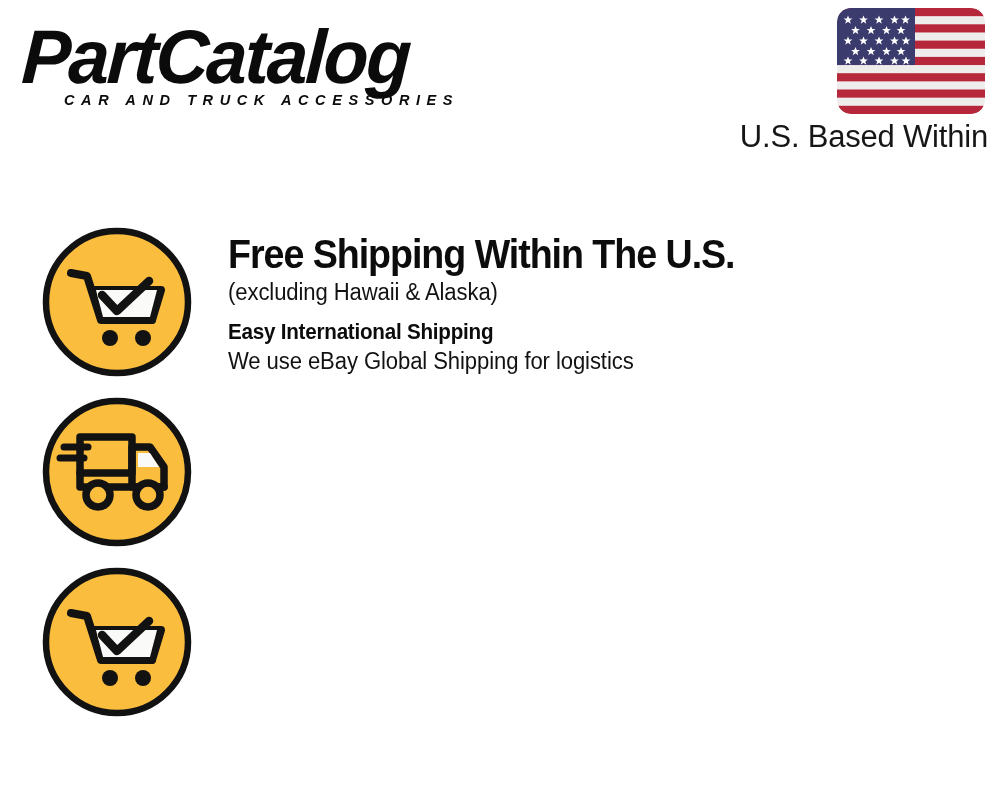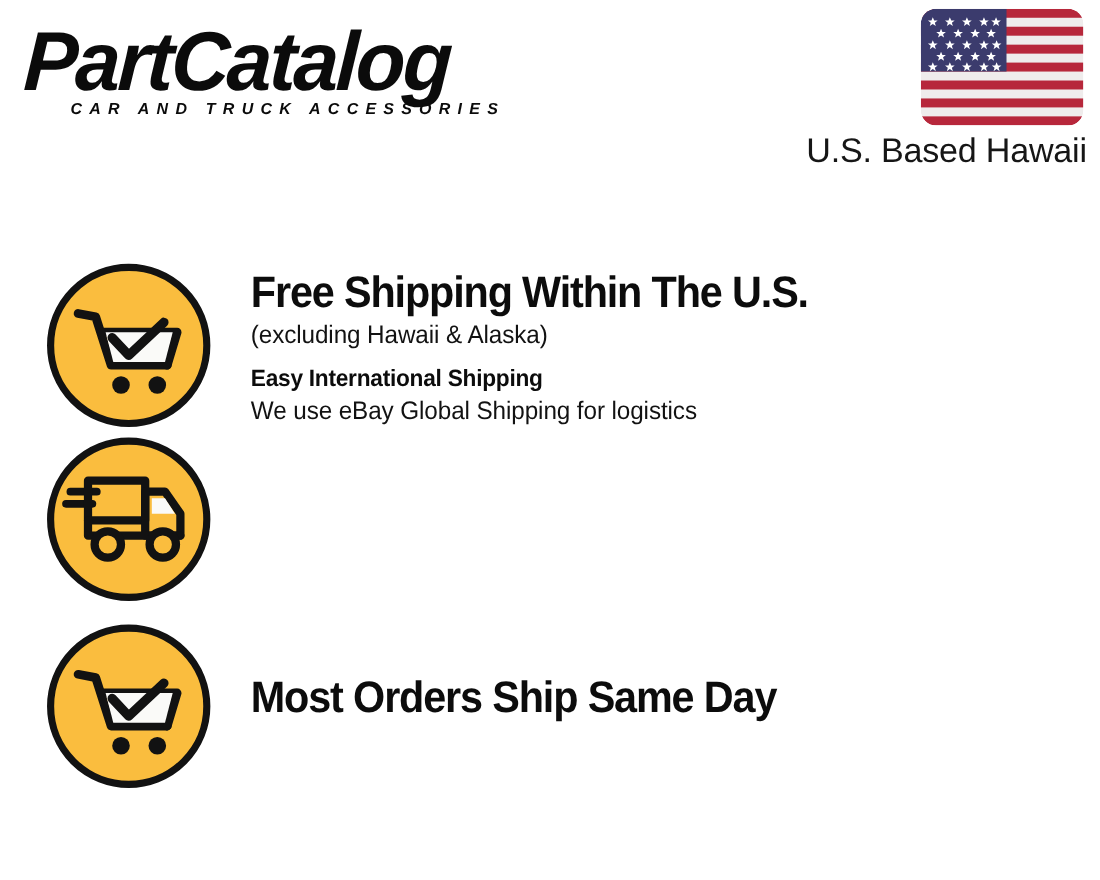--- a/index.html
+++ b/index.html
@@ -96,21 +96,21 @@
     top: 225px;
     width: 1000px;
   }
   .feature-row {
     position: absolute;
     left: 0;
     width: 1000px;
     display: flex;
     align-items: flex-start;
   }
-  #feature-row-0 { top: 12px; }
+  #feature-row-0 { top: 0px; }
   #feature-row-1 { top: 170px; }
   #feature-row-2 { top: 340px; }
 
   .feature-icon-wrap {
     width: 158px;
     margin-left: 40px;
     flex: 0 0 auto;
   }
   .feature-icon {
     display: block;
@@ -233,21 +233,21 @@
                 <polygon points="0,-4.4 1.25,-1.4 4.4,-1.4 1.85,0.6 2.75,3.7 0,1.8 -2.75,3.7 -1.85,0.6 -4.4,-1.4 -1.25,-1.4" transform="translate(11,53)"></polygon>
                 <polygon points="0,-4.4 1.25,-1.4 4.4,-1.4 1.85,0.6 2.75,3.7 0,1.8 -2.75,3.7 -1.85,0.6 -4.4,-1.4 -1.25,-1.4" transform="translate(26.5,53)"></polygon>
                 <polygon points="0,-4.4 1.25,-1.4 4.4,-1.4 1.85,0.6 2.75,3.7 0,1.8 -2.75,3.7 -1.85,0.6 -4.4,-1.4 -1.25,-1.4" transform="translate(42,53)"></polygon>
                 <polygon points="0,-4.4 1.25,-1.4 4.4,-1.4 1.85,0.6 2.75,3.7 0,1.8 -2.75,3.7 -1.85,0.6 -4.4,-1.4 -1.25,-1.4" transform="translate(57.5,53)"></polygon>
                 <polygon points="0,-4.4 1.25,-1.4 4.4,-1.4 1.85,0.6 2.75,3.7 0,1.8 -2.75,3.7 -1.85,0.6 -4.4,-1.4 -1.25,-1.4" transform="translate(69,53)"></polygon>
               </g>
             </g>
           </g>
         </svg>
       </span>
-      <span id="seller-label">U.S. Based Hawaii</span>
+      <span id="seller-label">U.S. Based Within</span>
     </div>
 
   </div>
 
   <div id="features">
 
     <div class="feature-row" id="feature-row-0">
       <div class="feature-icon-wrap">
         <span class="feature-icon">
           <svg viewBox="0 0 154 154" width="154" height="154" aria-hidden="true">
@@ -299,19 +299,16 @@
             <circle cx="77" cy="77" r="71" fill="#FABD3E" stroke="#121212" stroke-width="6.5"></circle>
             <path d="M31 48 L47 51 L61 95 L112 95" fill="none" stroke="#121212" stroke-width="8" stroke-linecap="round" stroke-linejoin="round"></path>
             <path d="M52 65 L121 65 L112 95" fill="none" stroke="#121212" stroke-width="8" stroke-linecap="round" stroke-linejoin="round"></path>
             <polygon points="56,65 117,65 110,92 63,92" fill="#FAFAF8"></polygon>
             <path d="M62 70 L77 86 L109 56" fill="none" stroke="#121212" stroke-width="8.5" stroke-linecap="round" stroke-linejoin="round"></path>
             <circle cx="70" cy="113" r="8" fill="#121212"></circle>
             <circle cx="103" cy="113" r="8" fill="#121212"></circle>
           </svg>
         </span>
       </div>
-      <div class="feature-text">
-        <span class="feature-title">Most Orders Ship Same Day</span>
-      </div>
     </div>
 
   </div>
 </div>
 
 </body></html>

